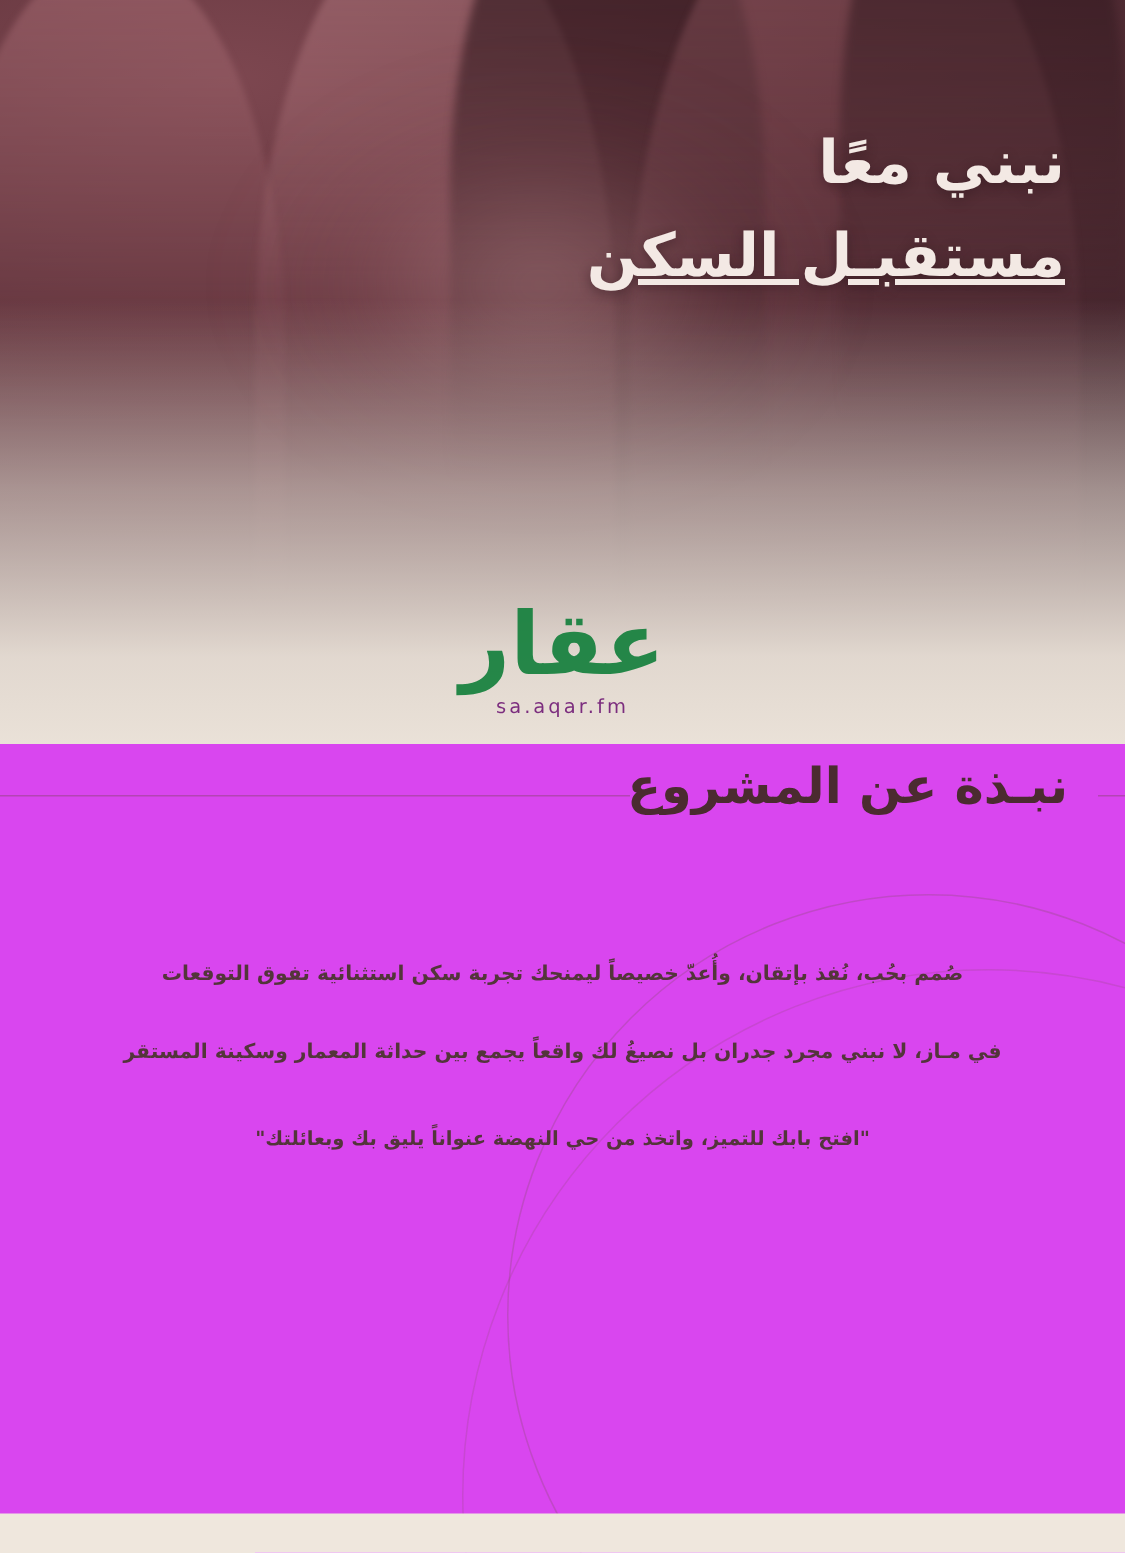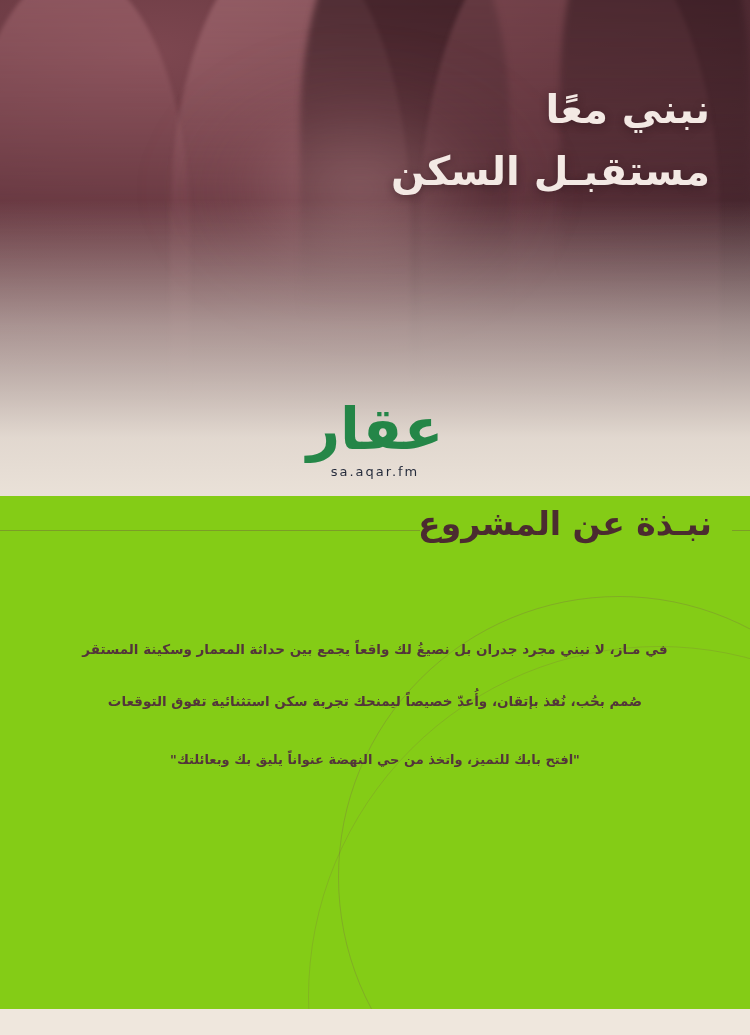--- a/index.html
+++ b/index.html
@@ -79,54 +79,54 @@
     top: 78px;
     text-align: right;
     color: #f3e9e4;
     font-size: 40px;
     font-weight: 700;
     line-height: 1.55;
     letter-spacing: 0.5px;
     text-shadow: 0 2px 8px rgba(40,18,24,0.45);
     direction: rtl;
   }
-  .hero-title .line2 { display: block; }
+  .hero-title .line2 { display: block; text-decoration: underline; }
 
   
   .watermark {
     position: absolute;
     left: 0; right: 0;
     top: 400px;
     text-align: center;
     pointer-events: none;
   }
   .watermark .wm-word {
     color: #15803d;
     font-size: 58px;
     font-weight: 700;
     line-height: 1;
     opacity: 0.92;
     letter-spacing: 1px;
   }
   .watermark .wm-sub {
     margin-top: 6px;
-    color: #0f172a;
+    color: #701a75;
     font-size: 13px;
     letter-spacing: 2px;
     opacity: 0.9;
     direction: ltr;
   }
 
   
   .lower {
     position: absolute;
     left: 0; top: 496px;
     width: 750px;
     height: 539px;
-    background: #84cc16;
+    background: #d946ef;
     overflow: hidden;
   }
   .lower-bg-curve {
     position: absolute;
     right: -150px;
     top: 100px;
     width: 560px;
     height: 560px;
     border: 1px solid rgba(120,80,80,0.25);
     border-radius: 50%;
@@ -225,21 +225,21 @@
 
   <div class="lower">
     <div class="lower-bg-curve"></div>
     <div class="lower-bg-curve2"></div>
     <div class="divider-line"></div>
     <div class="divider-line-right"></div>
 
     <div class="section-title">نبـذة عن المشروع</div>
 
     <div class="body-copy">
+      <p class="para">صُمم بحُب، نُفذ بإتقان، وأُعدّ خصيصاً ليمنحك تجربة سكن استثنائية تفوق التوقعات</p>
       <p class="para">في مـاز، لا نبني مجرد جدران بل نصيغُ لك واقعاً يجمع بين حداثة المعمار وسكينة المستقر</p>
-      <p class="para">صُمم بحُب، نُفذ بإتقان، وأُعدّ خصيصاً ليمنحك تجربة سكن استثنائية تفوق التوقعات</p>
       <p class="para quote">"افتح بابك للتميز، واتخذ من حي النهضة عنواناً يليق بك وبعائلتك"</p>
     </div>
 
     <div class="bottom-strip"></div>
   </div>
 
 </div>
 
 </body></html>

